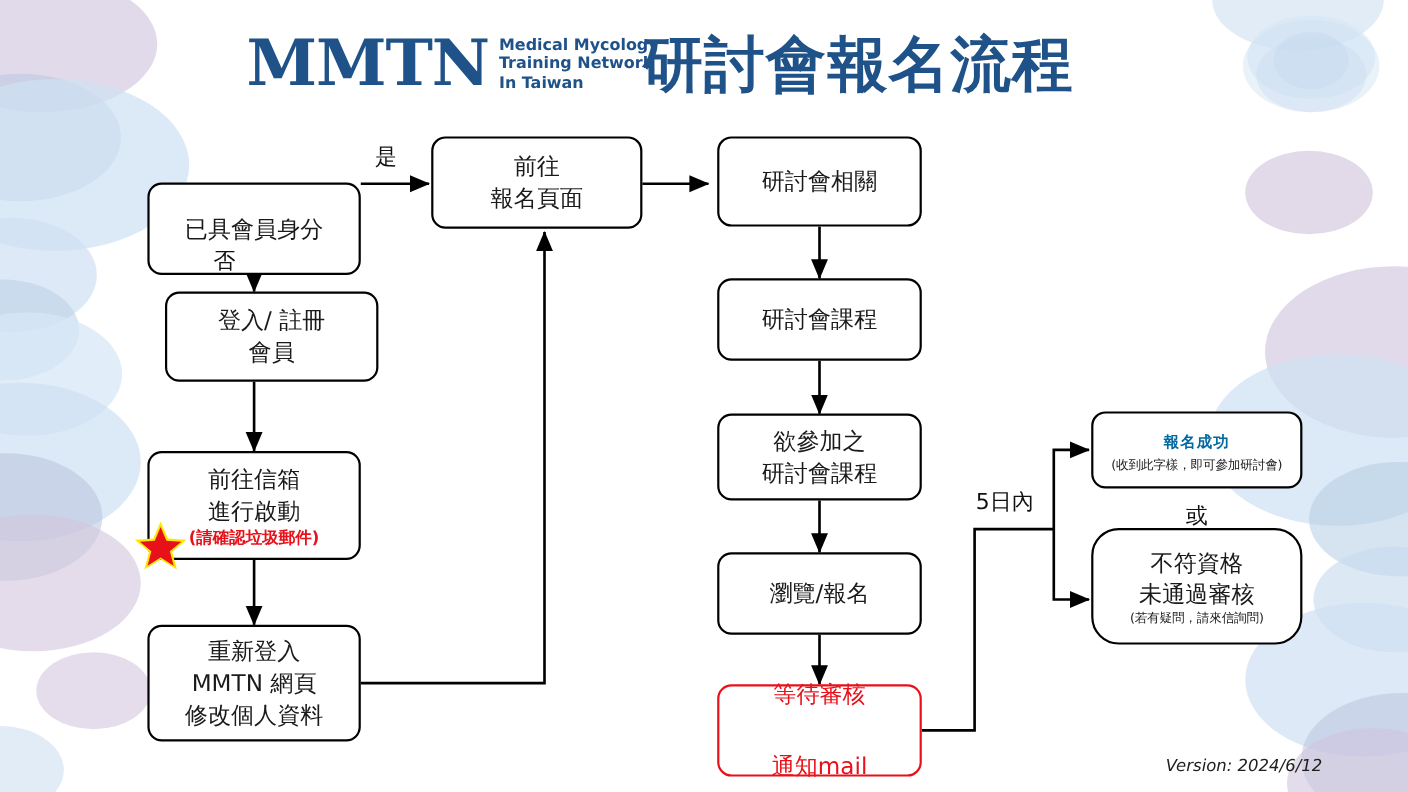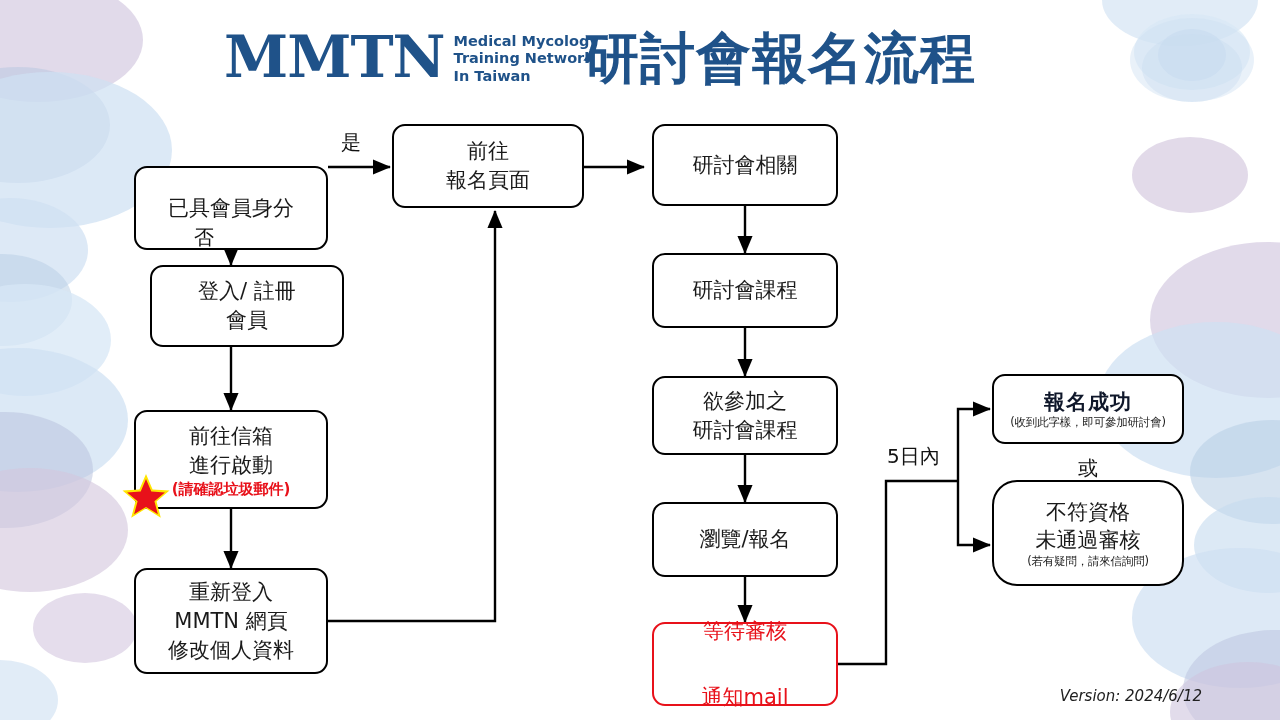--- a/index.html
+++ b/index.html
@@ -95,23 +95,23 @@
   }
   .node .line { display: block; white-space: nowrap; }
 
   .node.red-node {
     border-color: #e8111a;
     color: #e8111a;
     border-width: 2.6px;
   }
 
   .node.success .head {
-    color: #0f172a;
+    color: #0369a1;
     font-weight: 700;
-    font-size: 21px;
+    font-size: 14px;
     line-height: 26px;
     letter-spacing: 1px;
   }
   .node .note {
     font-size: 11.5px;
     line-height: 14px;
     color: #1a1a1a;
     letter-spacing: -0.2px;
     white-space: nowrap;
   }

